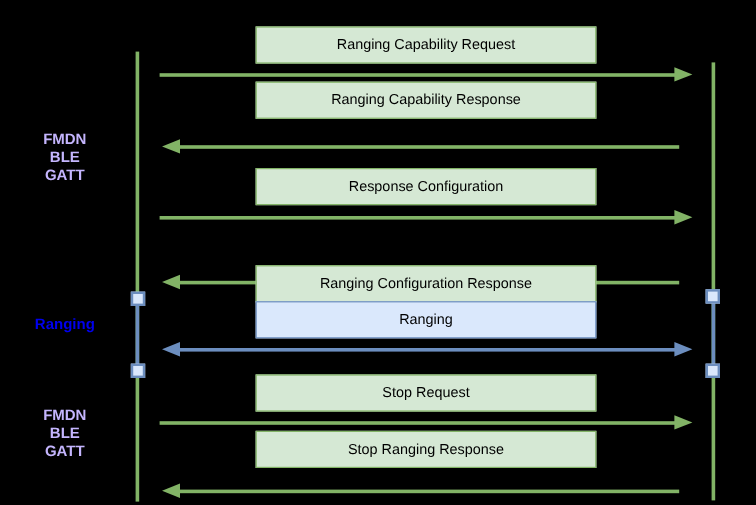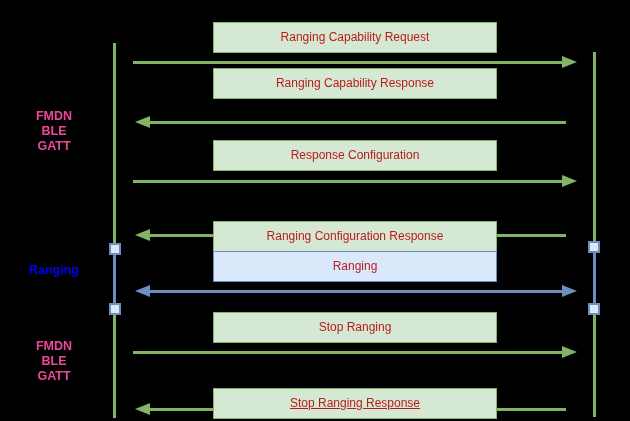--- a/index.html
+++ b/index.html
@@ -4,21 +4,21 @@
 <style>
   html, body { margin:0; padding:0; background:#000; }
   .canvas {
     position:relative; width:630px; height:421px; background:#000000;
     font-family:"Liberation Sans", sans-serif; overflow:hidden;
   }
 
   
   .side-label { position:absolute; left:0; width:108px; text-align:center;
                 font-weight:bold; font-size:12.5px; line-height:15px; }
-  .side-label.green { color:#ec4899; }
+  .side-label.green { color:#c4b5fd; }
   .side-label.blue  { color:#0000ee; }
   #lbl-top { top:109px; }
   #lbl-mid { top:263px; }
   #lbl-bot { top:339px; }
 
   
   .lifeline { position:absolute; width:3px; background:#82b366; }
   #ll-left  { left:113px; top:43px; height:375px; }
   #ll-right { left:593px; top:52px; height:365px; }
   .lifeline-seg { position:absolute; width:3px; background:#6c8ebf; z-index:2; }
@@ -29,26 +29,26 @@
   .marker { position:absolute; width:8px; height:8px; background:#dae8fc;
             border:2px solid #6c8ebf; z-index:3; }
   #mk-l1 { left:109px; top:243px; }
   #mk-l2 { left:109px; top:303px; }
   #mk-r1 { left:588px; top:241px; }
   #mk-r2 { left:588px; top:303px; }
 
   
   .msg { position:absolute; left:213px; width:282px; height:29px;
          border:1px solid; text-align:center; line-height:29px;
-         font-size:12px; color:#b91c1c; z-index:4; }
+         font-size:12px; color:#000000; z-index:4; }
   .msg.green { background:#d5e8d4; border-color:#82b366; }
   .msg.blue  { background:#dae8fc; border-color:#6c8ebf; }
   #msg1 { top:22px; }  #msg2 { top:68px; }  #msg3 { top:140px; }
   #msg4 { top:197px;margin-top:24px; } #msg5 { top:251px; } #msg6 { top:312px; }
-  #msg7 { top:388px;text-decoration:underline; }
+  #msg7 { top:359px; }
 
   
   .arrow { position:absolute; height:12px; z-index:1; }
   .arrow .line { position:absolute; top:4.5px; height:3px; }
   .arrow.green .line { background:#82b366; }
   .arrow.blue  .line { background:#6c8ebf; }
   .head { position:absolute; top:0; width:0; height:0;
           border-top:6px solid transparent; border-bottom:6px solid transparent; }
   .head.hr { right:0; }
   .head.hl { left:0; }
@@ -92,21 +92,21 @@
   <div class="marker" id="mk-l1"></div>
   <div class="marker" id="mk-l2"></div>
   <div class="marker" id="mk-r1"></div>
   <div class="marker" id="mk-r2"></div>
 
   <div class="msg green" id="msg1">Ranging Capability Request</div>
   <div class="msg green" id="msg2">Ranging Capability Response</div>
   <div class="msg green" id="msg3">Response Configuration</div>
   <div class="msg green" id="msg4">Ranging Configuration Response</div>
   <div class="msg blue" id="msg5">Ranging</div>
-  <div class="msg green" id="msg6">Stop Ranging</div>
+  <div class="msg green" id="msg6">Stop Request</div>
   <div class="msg green" id="msg7">Stop Ranging Response</div>
 
   <div class="arrow green dir-right" id="arr1">
     <div class="line"></div>
     <div class="head hr"></div>
   </div>
   <div class="arrow green dir-left" id="arr2">
     <div class="line"></div>
     <div class="head hl"></div>
   </div>

